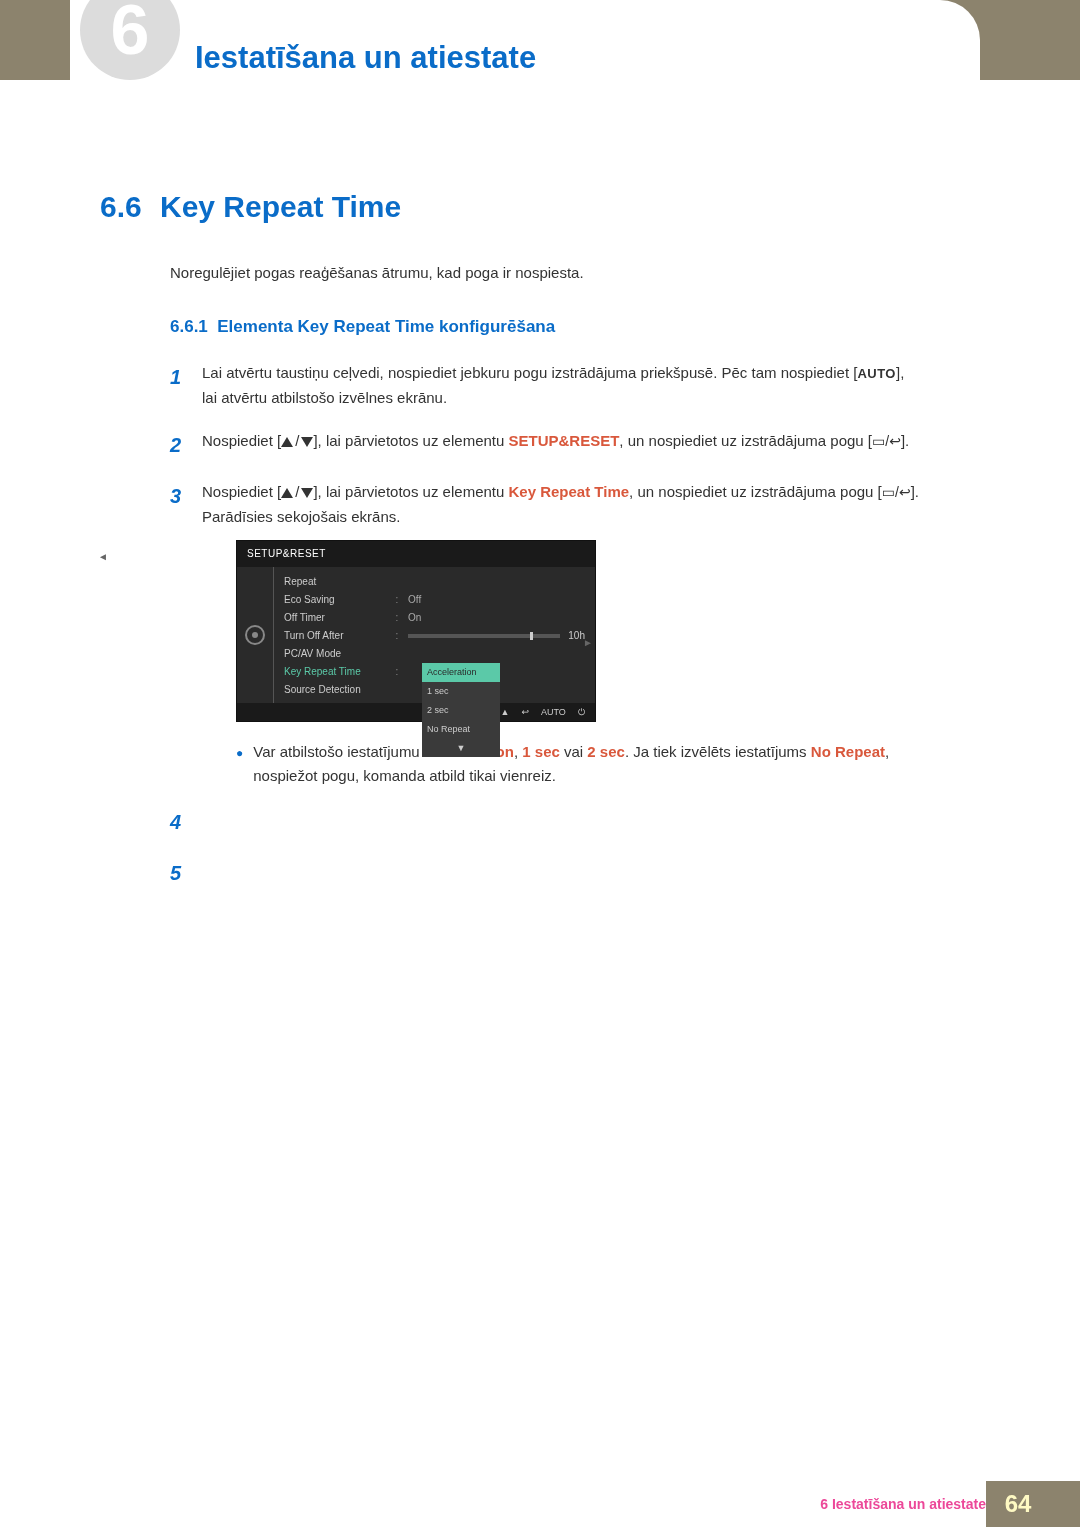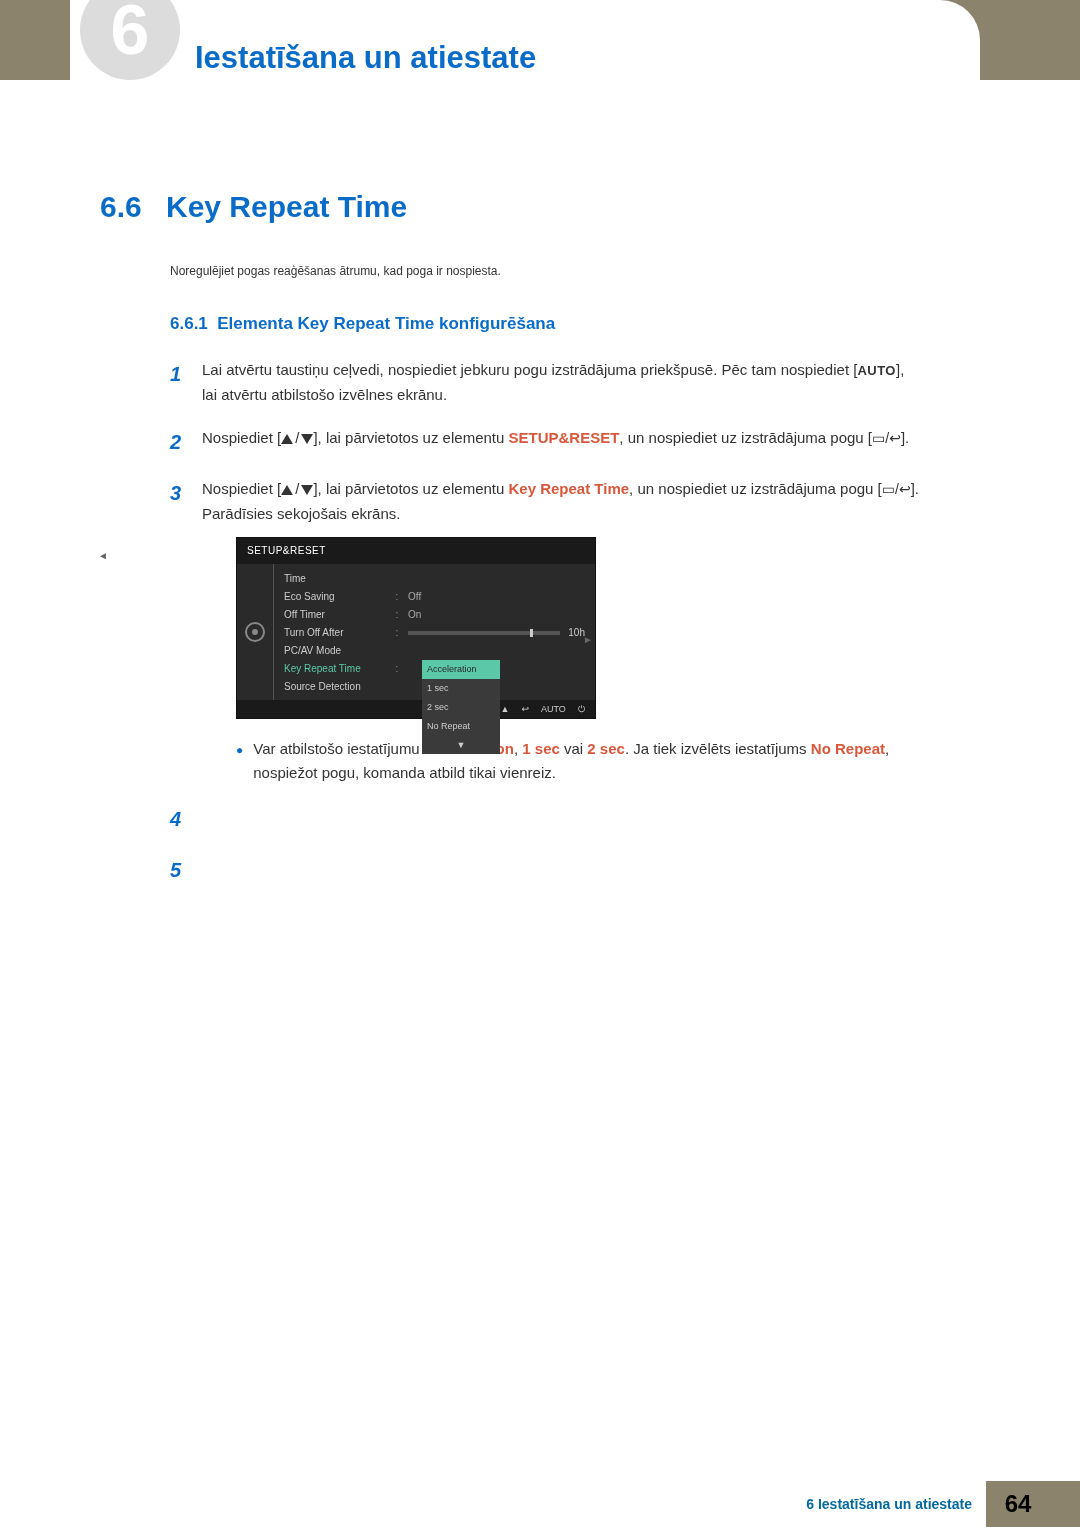--- a/index.html
+++ b/index.html
@@ -41,24 +41,24 @@
     top: 40px; left: 195px;
     color: #0a6cc8;
     font-size: 31px;
     font-weight: bold;
     z-index:2;
   }
   .content {
     position: absolute;
     top: 190px; left: 100px; width: 820px;
   }
-  .sec-row { display:flex; align-items:flex-end; gap:6px; margin-bottom:40px; }
+  .sec-row { display:flex; align-items:flex-end; gap:0; margin-bottom:40px; }
   .sec-num { color:#0a6cc8; font-size:30px; font-weight:bold; width:60px;}
   .sec-title { color:#0a6cc8; font-size:30px; font-weight:bold; }
-  .intro { font-size:12px; margin:0 0 36px 70px; }
+  .intro { font-size:15px; margin:0 0 36px 70px; }
   .subsec { color:#0a6cc8; font-weight:bold; font-size:17px; margin:8px 0 24px 70px;}
   ol.steps { list-style:none; margin-left:70px; }
   ol.steps > li { display:flex; gap:14px; font-size:15px; line-height:1.65; margin-bottom:18px; align-items:flex-start;}
   .step-num { color:#0a6cc8; font-style:italic; font-size:20px; font-weight:bold; width:18px; flex-shrink:0; }
   .step-body { flex:1; }
   .hl-red { color:#d9583c; font-weight:bold; }
   .icon-ud { display:inline-flex; align-items:center; gap:2px; vertical-align:middle;}
   .tri-up { display:inline-block; width:0; height:0; border-left:6px solid transparent; border-right:6px solid transparent; border-bottom:10px solid #333;}
   .tri-down { display:inline-block; width:0; height:0; border-left:6px solid transparent; border-right:6px solid transparent; border-top:10px solid #333;}
   .icon-enter { display:inline-flex; align-items:center; gap:2px; vertical-align:middle; font-size:14px;}
@@ -93,22 +93,22 @@
   .osd-dd-arrow{ text-align:center; color:#ccc; font-size:9px;}
   .osd-foot { background:#1a1a1a; display:flex; justify-content:flex-end; align-items:center; gap:12px; padding:3px 10px; height:18px;}
   .osd-ico { color:#ccc; font-size:9px;}
   .arr-l, .arr-r { color:#666; position:absolute; top:50%; font-size:10px;}
   .arr-l{left:-2px;} .arr-r{right:2px;}
   
   .footer {
     position:absolute; bottom:0; left:0; width:100%; height:46px;
     display:flex; justify-content:flex-end; align-items:stretch;
   }
-  .footer-label { color:#0369a1; font-weight:bold; font-size:14px; align-self:center; padding-right:14px;}
-  .footer-page { background:#8c836d; color:#000000; width:64px; display:flex; align-items:center; justify-content:center; font-size:24px; font-weight:bold;}
+  .footer-label { color:#ec4899; font-weight:bold; font-size:14px; align-self:center; }
+  .footer-page { background:#8c836d; color:#fef9c3; width:64px; display:flex; align-items:center; justify-content:center; font-size:24px; font-weight:bold;}
   .footer-edge { background:#8c836d; width:30px;}
 </style>
 </head>
 <body>
 
 <div class="top-band"></div>
 <div class="chapter-circle">6</div>
 <div class="chapter-title">Iestatīšana un atiestate</div>
 
 <div class="content">
@@ -149,21 +149,21 @@
           <div class="osd">
             <div class="osd-title">SETUP&amp;RESET</div>
             <div class="osd-body">
               <div class="osd-side">
                   <span class="arr-l">◄</span>
                   <div class="osd-wheel"></div>
                 </div>
               <div class="osd-list">
                 <span class="arr-r">►</span>
                 <div class="osd-row">
-                    <span class="osd-lbl">Time</span>
+                    <span class="osd-lbl">Repeat</span>
                   </div>
                 <div class="osd-row">
                     <span class="osd-lbl">Eco Saving</span>
                     <span class="osd-col">:</span>
                     <span class="osd-val">Off</span>
                   </div>
                 <div class="osd-row">
                     <span class="osd-lbl">Off Timer</span>
                     <span class="osd-col">:</span>
                     <span class="osd-val">On</span>

